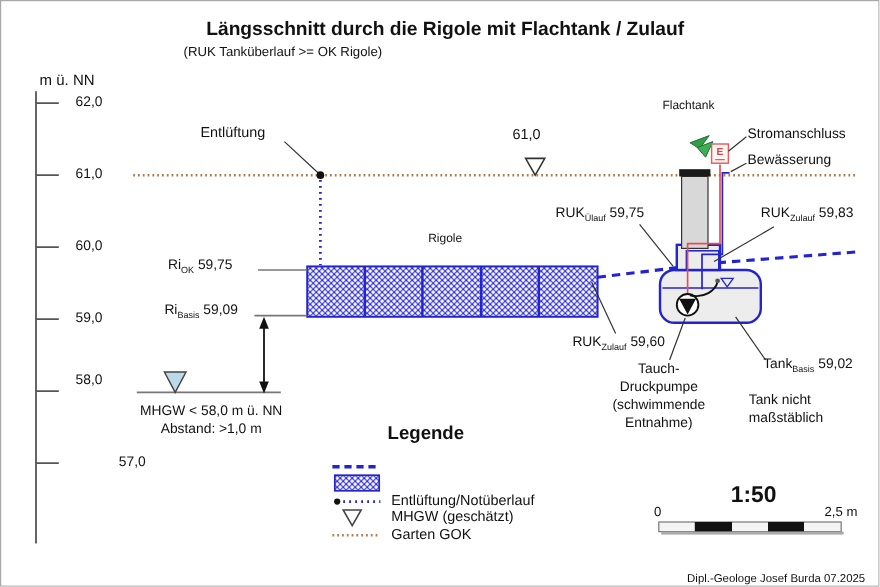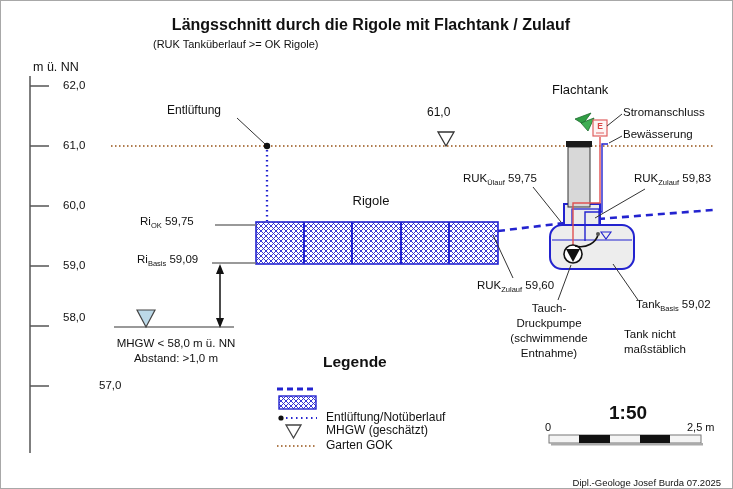--- a/index.html
+++ b/index.html
@@ -6,21 +6,21 @@
   #page{position:relative;width:733px;height:489px;box-sizing:border-box;
         border:1px solid #a8a8a8;background:#fff;overflow:hidden;
         font-family:"Liberation Sans",sans-serif;color:#111;}
   #draw{position:absolute;left:0;top:0;}
   .lbl{position:absolute;white-space:nowrap;font-size:11.5px;line-height:1.15;}
   .lbl sub{font-size:7.5px;}
   .c{text-align:center;}
   .r{text-align:right;}
   .title{font-size:16px;font-weight:bold;}
   .sub{font-size:11px;}
-  .big{font-size:13px;}
+  .big{font-size:10px;}
   .leg-title{font-size:15.5px;font-weight:bold;}
   .leg{font-size:12px;}
   .scale{font-size:19px;font-weight:bold;}
   .tiny{font-size:9.5px;}
   .ebox{font-size:8.5px;font-weight:bold;color:#d94545;}
 </style>
 </head>
 <body>
 
 <div id="page">

